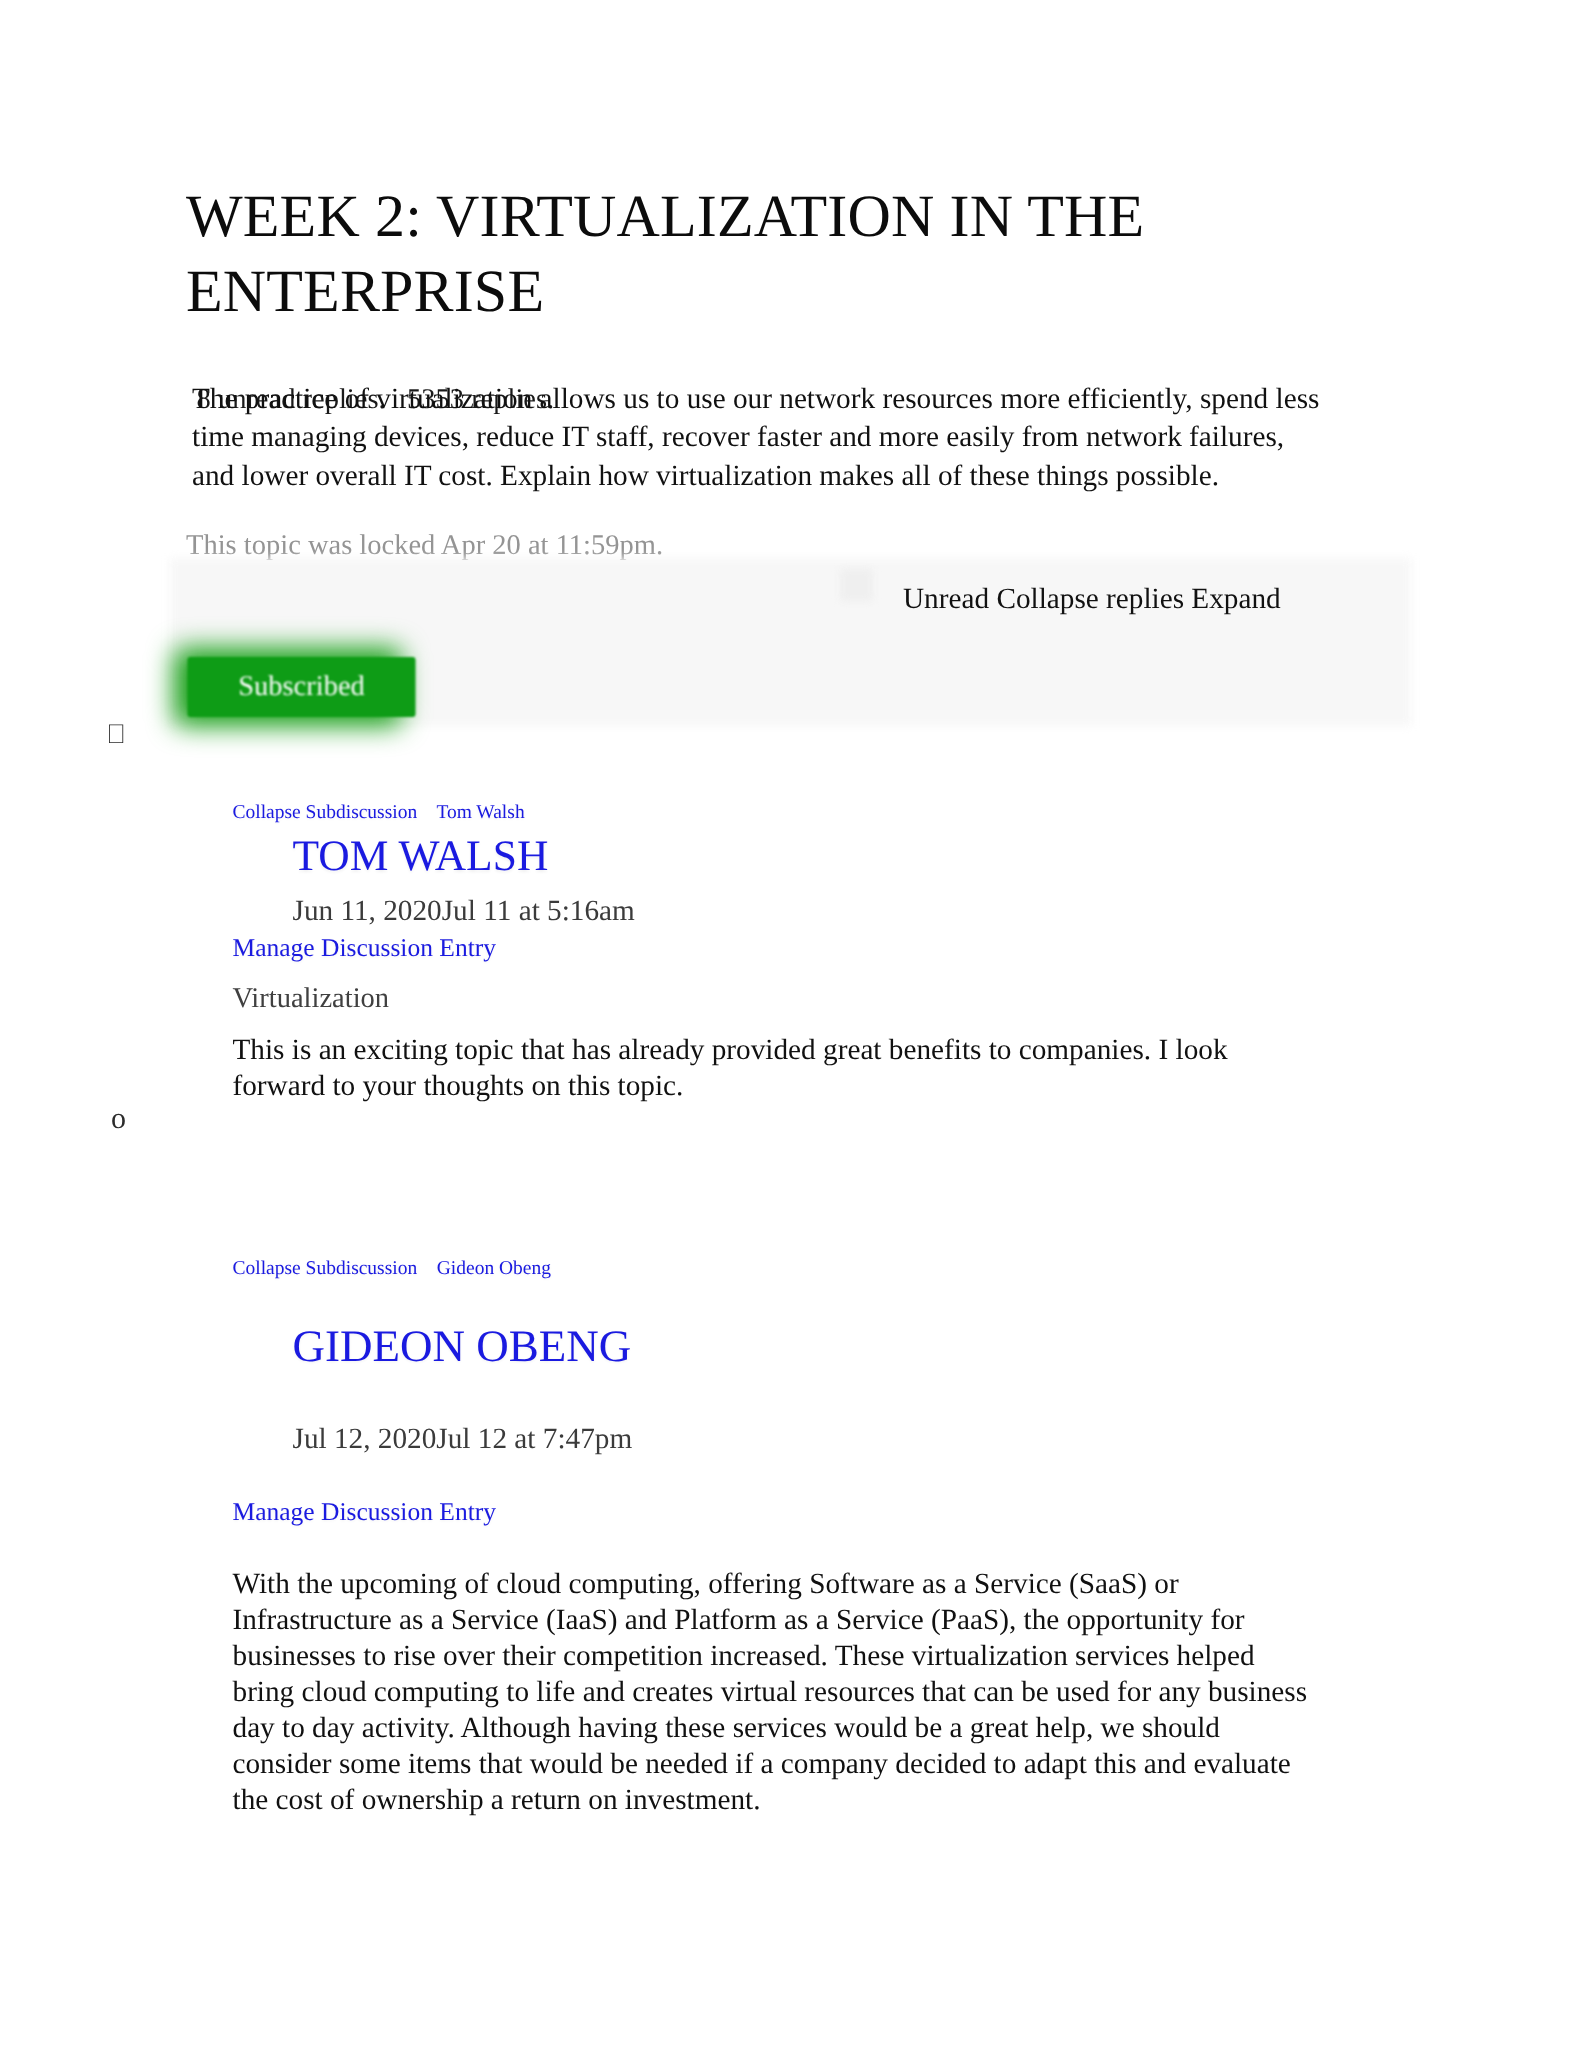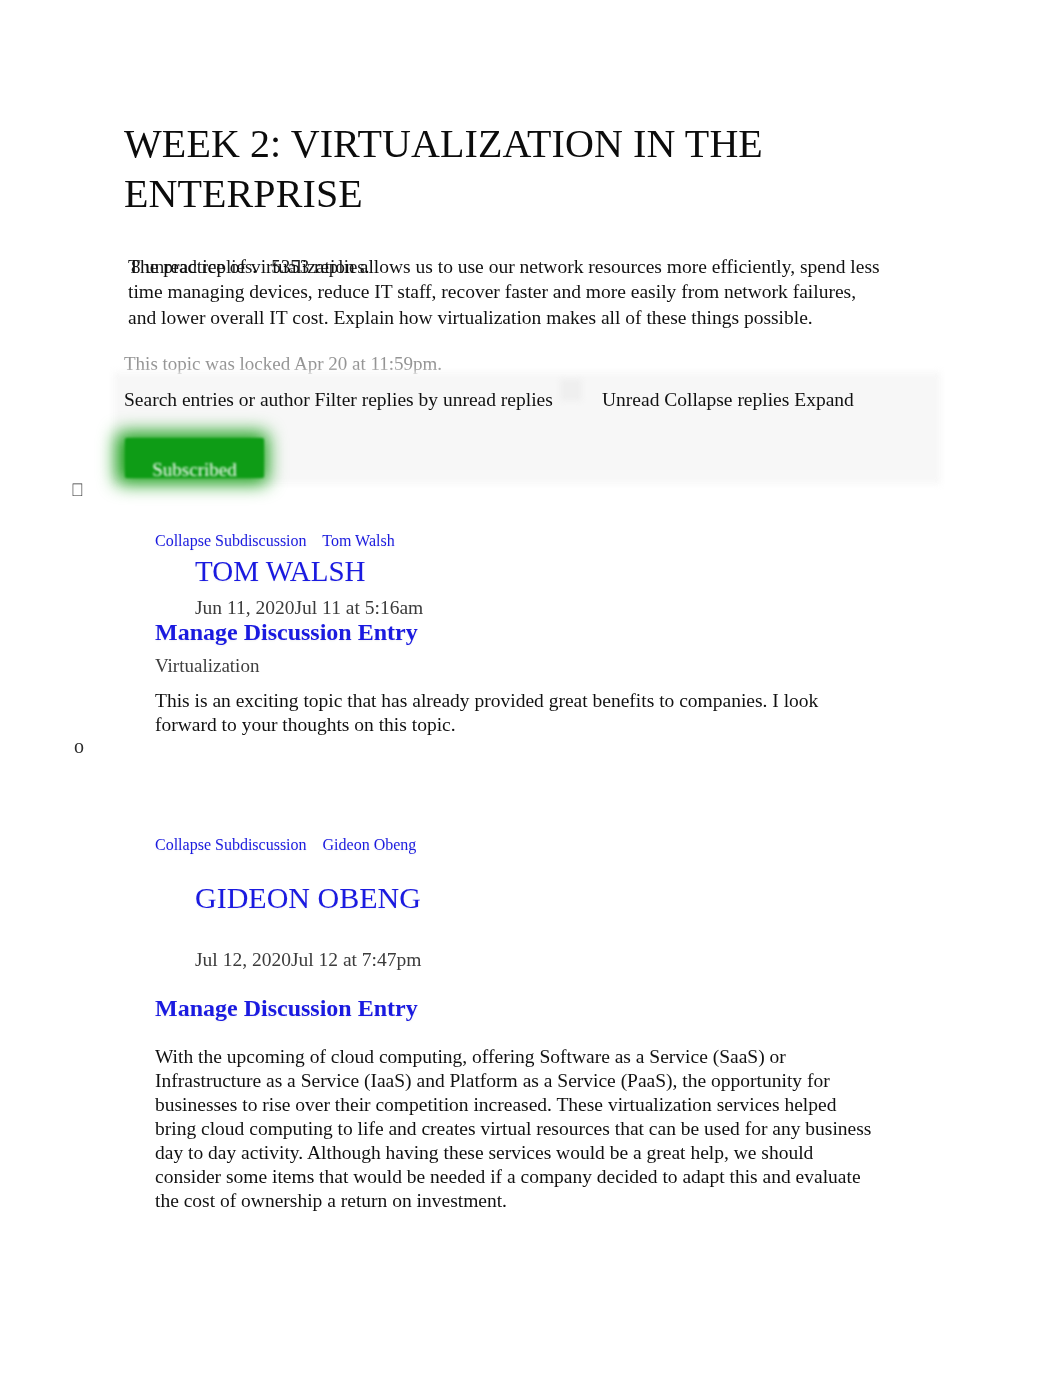--- a/index.html
+++ b/index.html
@@ -125,31 +125,31 @@
     width: 152px;
     height: 52px;
     background: #15a015;
     filter: blur(9px);
     border-radius: 6px;
   }
   .subscribed-btn {
     position: absolute;
     left: 9px;
     top: 6px;
-    width: 139px;
+    width: 152px;
     height: 40px;
     background: #0e9c16;
     border: 0;
     border-radius: 2px;
     color: #ffffff;
     font-family: "Liberation Serif", "DejaVu Serif", serif;
     font-size: 19px;
     line-height: 40px;
     text-align: center;
-    padding: 12px;
+    padding: 0;
     filter: blur(0.8px);
     cursor: pointer;
   }
 
   
   .gutter-marker {
     position: absolute;
     font-size: 19px;
     line-height: 22px;
     color: #2b2b2b;
@@ -173,21 +173,21 @@
     text-decoration: none;
     cursor: pointer;
   }
   .subtle-shadow {
     text-shadow: 0 1px 2px rgba(0,0,0,0.06);
   }
 
   
   .entry-links-row {
     position: absolute;
-    font-size: 16px;
+    font-size: 13px;
     line-height: 23px;
     white-space: pre;
   }
   .tw-links { left: 155px; top: 529px; }
   .go-links { left: 155px; top: 833px; }
 
   .author-heading {
     position: absolute;
     font-size: 29px;
     line-height: 36px;
@@ -204,23 +204,22 @@
     font-size: 19.5px;
     line-height: 24px;
     color: #3b3b3b;
     white-space: nowrap;
   }
   .tw-date { left: 195px; top: 596px; }
   .go-date { left: 195px; top: 948px; }
 
   .manage-link {
     position: absolute;
-    font-size: 24px;
-    line-height: 24px;
-    font-weight: bold;
+    font-size: 17px;
+    line-height: 24px;
   }
   .tw-manage { left: 155px; top: 620px; }
   .go-manage { left: 155px; top: 996px; }
 
   .entry-subject {
     position: absolute;
     left: 155px;
     top: 654px;
     font-size: 19px;
     line-height: 24px;
@@ -246,21 +245,20 @@
 
   <div class="reply-counts">8 unread replies.   5353 replies.</div>
 
   <p class="prompt">The practice of virtualization allows us to use our network resources more efficiently, spend less time managing devices, reduce IT staff, recover faster and more easily from network failures, and lower overall IT cost. Explain how virtualization makes all of these things possible.</p>
 
   <div class="locked-note">This topic was locked Apr 20 at 11:59pm.</div>
 
   <div class="toolbar-panel"></div>
   <div class="toolbar-gap-icon"></div>
 
-  <div class="toolbar-left">Search entries or author Filter replies by unread replies</div>
   <div class="toolbar-right">Unread Collapse replies Expand</div>
 
   <div class="subscribed-wrap">
     <div class="subscribed-glow"></div>
     <button class="subscribed-btn">Subscribed</button>
   </div>
 
   <div class="gutter-marker tofu">⎕</div>
   <div class="gutter-marker bullet-o">o</div>
 

